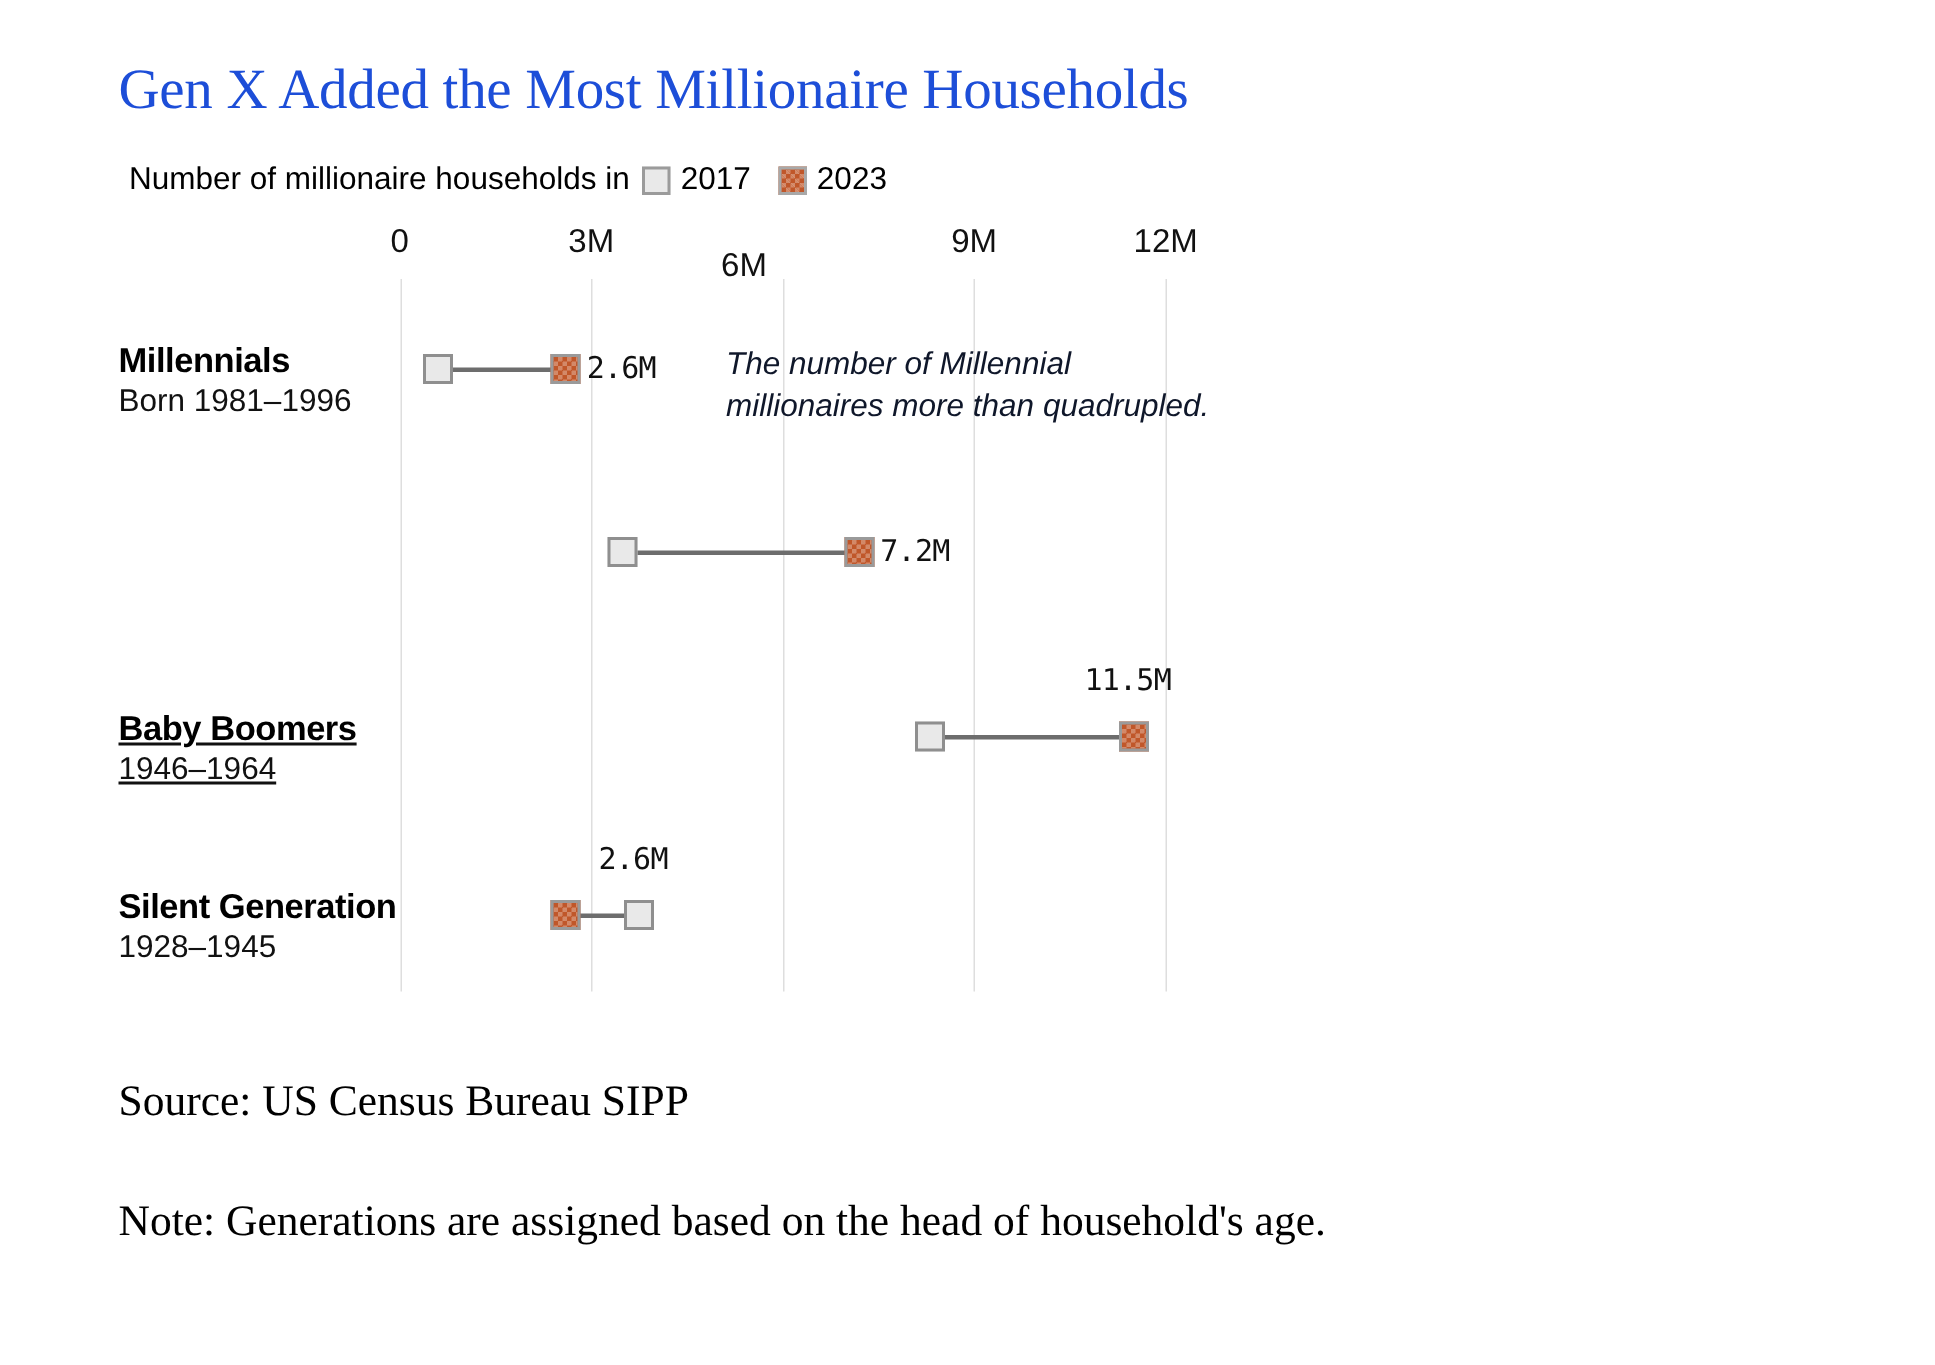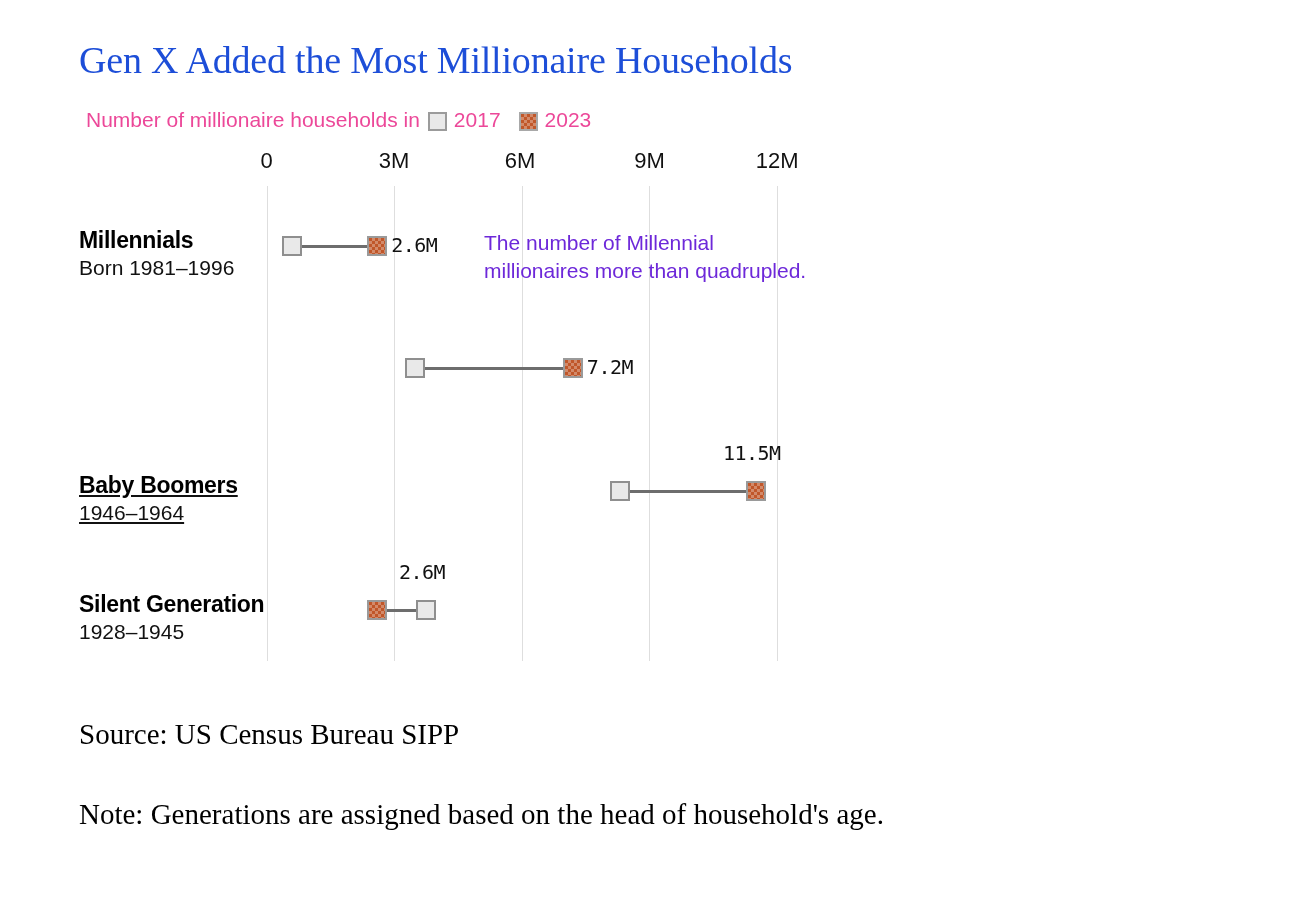--- a/index.html
+++ b/index.html
@@ -23,21 +23,21 @@
     color:#1d4ed8;
     white-space:nowrap;
   }
 
   
   #legend{
     position:absolute;
     left:86px; top:108px;
     display:flex;
     font-size:21px;
-    color:#ec4899;
+    color:#000000;
     white-space:nowrap;
   }
   #legend .legend-text{margin-right:8px;}
   .swatch{
     display:inline-block;
     width:19px;height:19px;
     box-sizing:border-box;
     vertical-align:middle;
     margin-right:7px;
   }
@@ -133,21 +133,22 @@
     white-space:nowrap;
   }
 
   
   #annotation{
     position:absolute;
     left:484px; top:229px;
     width:330px;
     font-size:21px;
     line-height:1.34;
-    color:#6d28d9;
+    color:#0f172a;
+    font-style:italic;
   }
 
   
   .footnote{
     position:absolute;
     left:79px;
     font-family:"Liberation Serif", serif;
     font-size:29px;
     color:#000;
     line-height:1.32;
@@ -169,21 +170,21 @@
     <span class="swatch sw-2023"></span><span>2023</span>
   </span>
 </div>
 
 <div id="plot">
     <div class="gridline" style="left: 266.5px;"></div>
     <div class="axis-tick" style="left: 266.5px;">0</div>
     <div class="gridline" style="left: 394.15px;"></div>
     <div class="axis-tick" style="left: 394.15px;">3M</div>
     <div class="gridline" style="left: 521.8px;"></div>
-    <div class="axis-tick" style="left: 520px;">6M</div>
+    <div class="axis-tick" style="left: 496px; margin-top: 16px;">6M</div>
     <div class="gridline" style="left: 649.45px;"></div>
     <div class="axis-tick" style="left: 649.45px;">9M</div>
     <div class="gridline" style="left: 777.1px;"></div>
     <div class="axis-tick" style="left: 777.1px;">12M</div>
     <div class="row-label" style="top: 228px;">
       <div class="row-name">Millennials</div>
       <div class="row-years">Born 1981–1996</div>
     </div>
     <div class="connector" style="left: 292.03px; width: 85.1px; top: 245px;"></div>
     <div class="marker m-2017" style="left: 282.03px; top: 236px;"></div>

